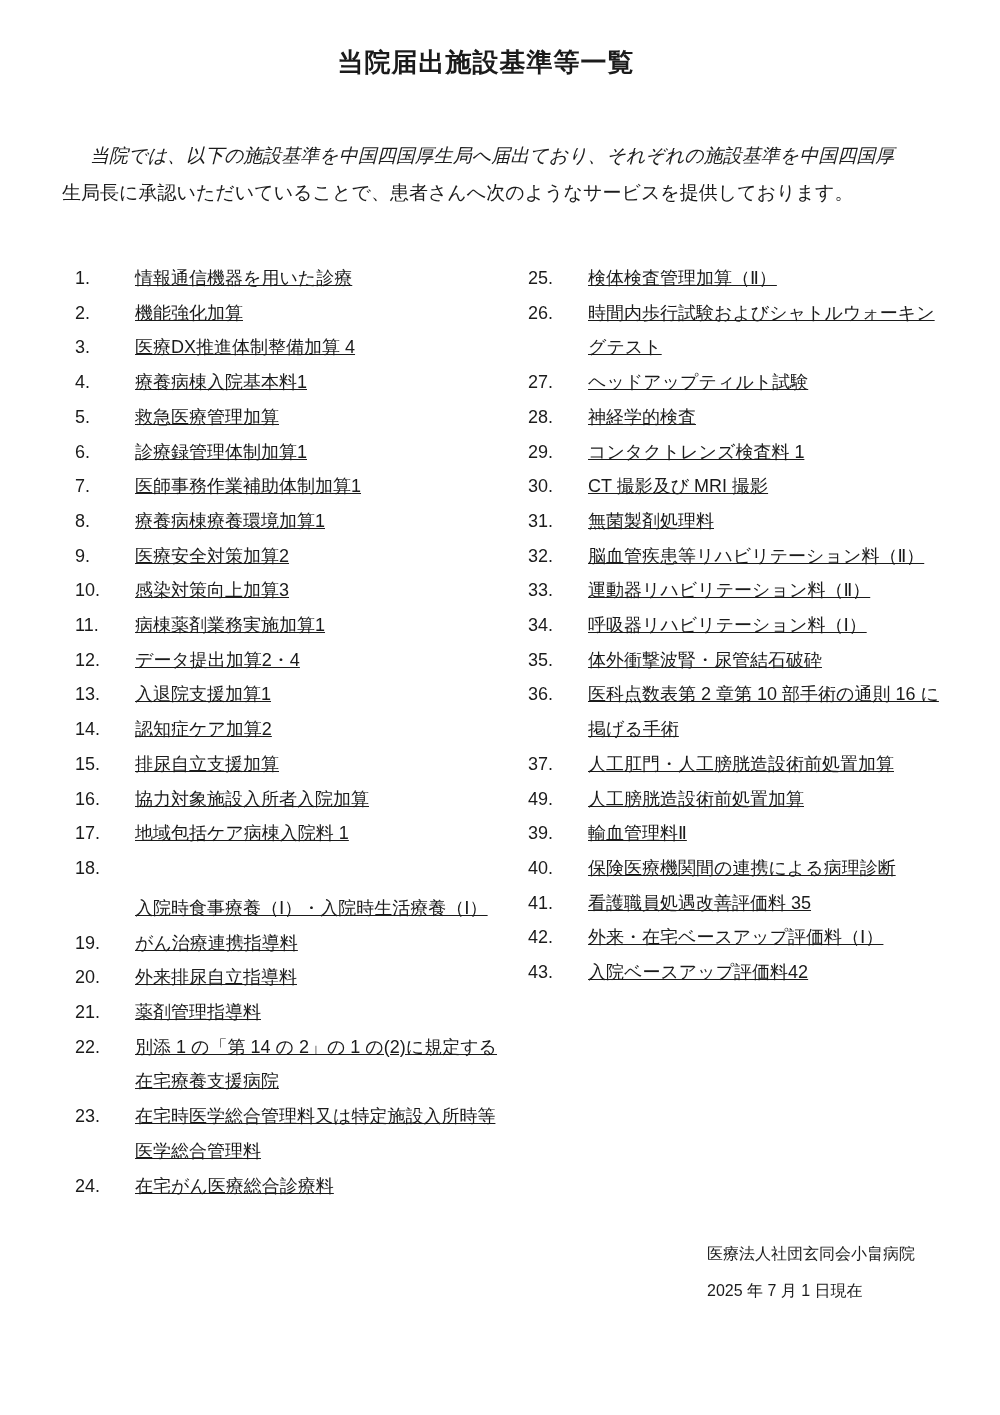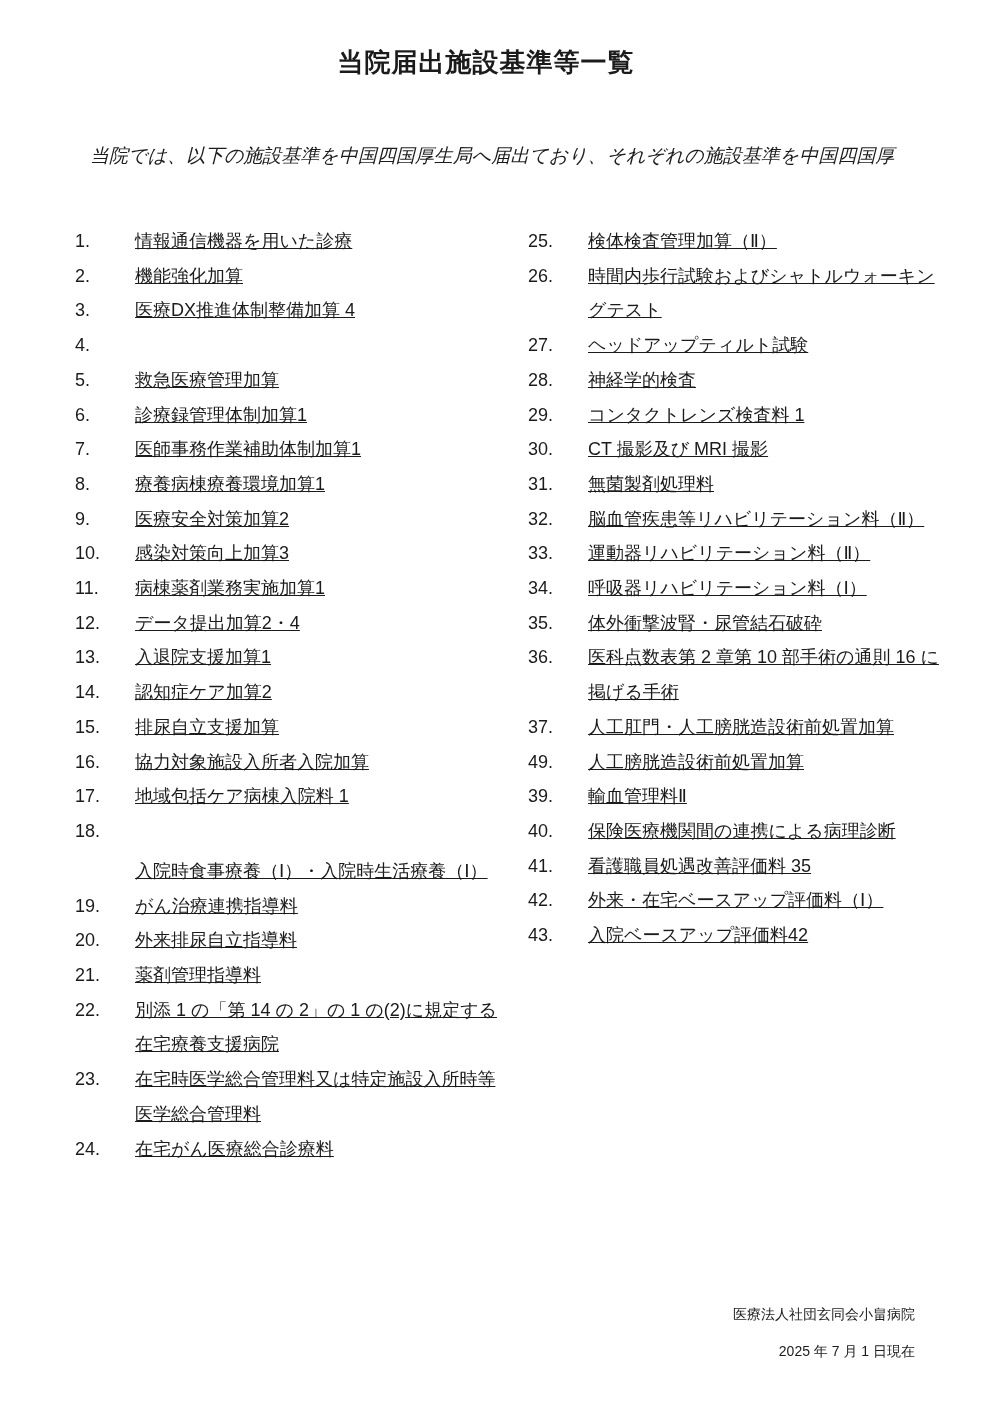--- a/index.html
+++ b/index.html
@@ -55,55 +55,56 @@
   .txt {
     width: 362px;
     text-decoration: underline;
   }
   .txt.nowrap {
     white-space: nowrap;
     margin-top: 40px;
   }
   .footer {
     position: absolute;
-    top: 1296px;
+    top: 1235px;
     right: 57px;
-    text-align: right;
-    font-size: 14px;
+    font-size: 16px;
     line-height: 37px;
   }
 </style>
 </head>
 <body>
 
 <div class="page">
 
   <div class="doc-title">当院届出施設基準等一覧</div>
 
   <div class="intro">
     <div class="intro-line-1">当院では、以下の施設基準を中国四国厚生局へ届出ており、それぞれの施設基準を中国四国厚</div>
+    <div class="intro-line-2">生局長に承認いただいていることで、患者さんへ次のようなサービスを提供しております。</div>
   </div>
 
   <div class="list">
 
     <div class="col col-left">
       <div class="item">
           <span class="num">1.</span>
           <span class="txt">情報通信機器を用いた診療</span>
         </div>
       <div class="item">
           <span class="num">2.</span>
           <span class="txt">機能強化加算</span>
         </div>
       <div class="item">
           <span class="num">3.</span>
           <span class="txt">医療DX推進体制整備加算 4</span>
         </div>
       <div class="item">
           <span class="num">4.</span>
+          <span class="txt">療養病棟入院基本料1</span>
         </div>
       <div class="item">
           <span class="num">5.</span>
           <span class="txt">救急医療管理加算</span>
         </div>
       <div class="item">
           <span class="num">6.</span>
           <span class="txt">診療録管理体制加算1</span>
         </div>
       <div class="item">

